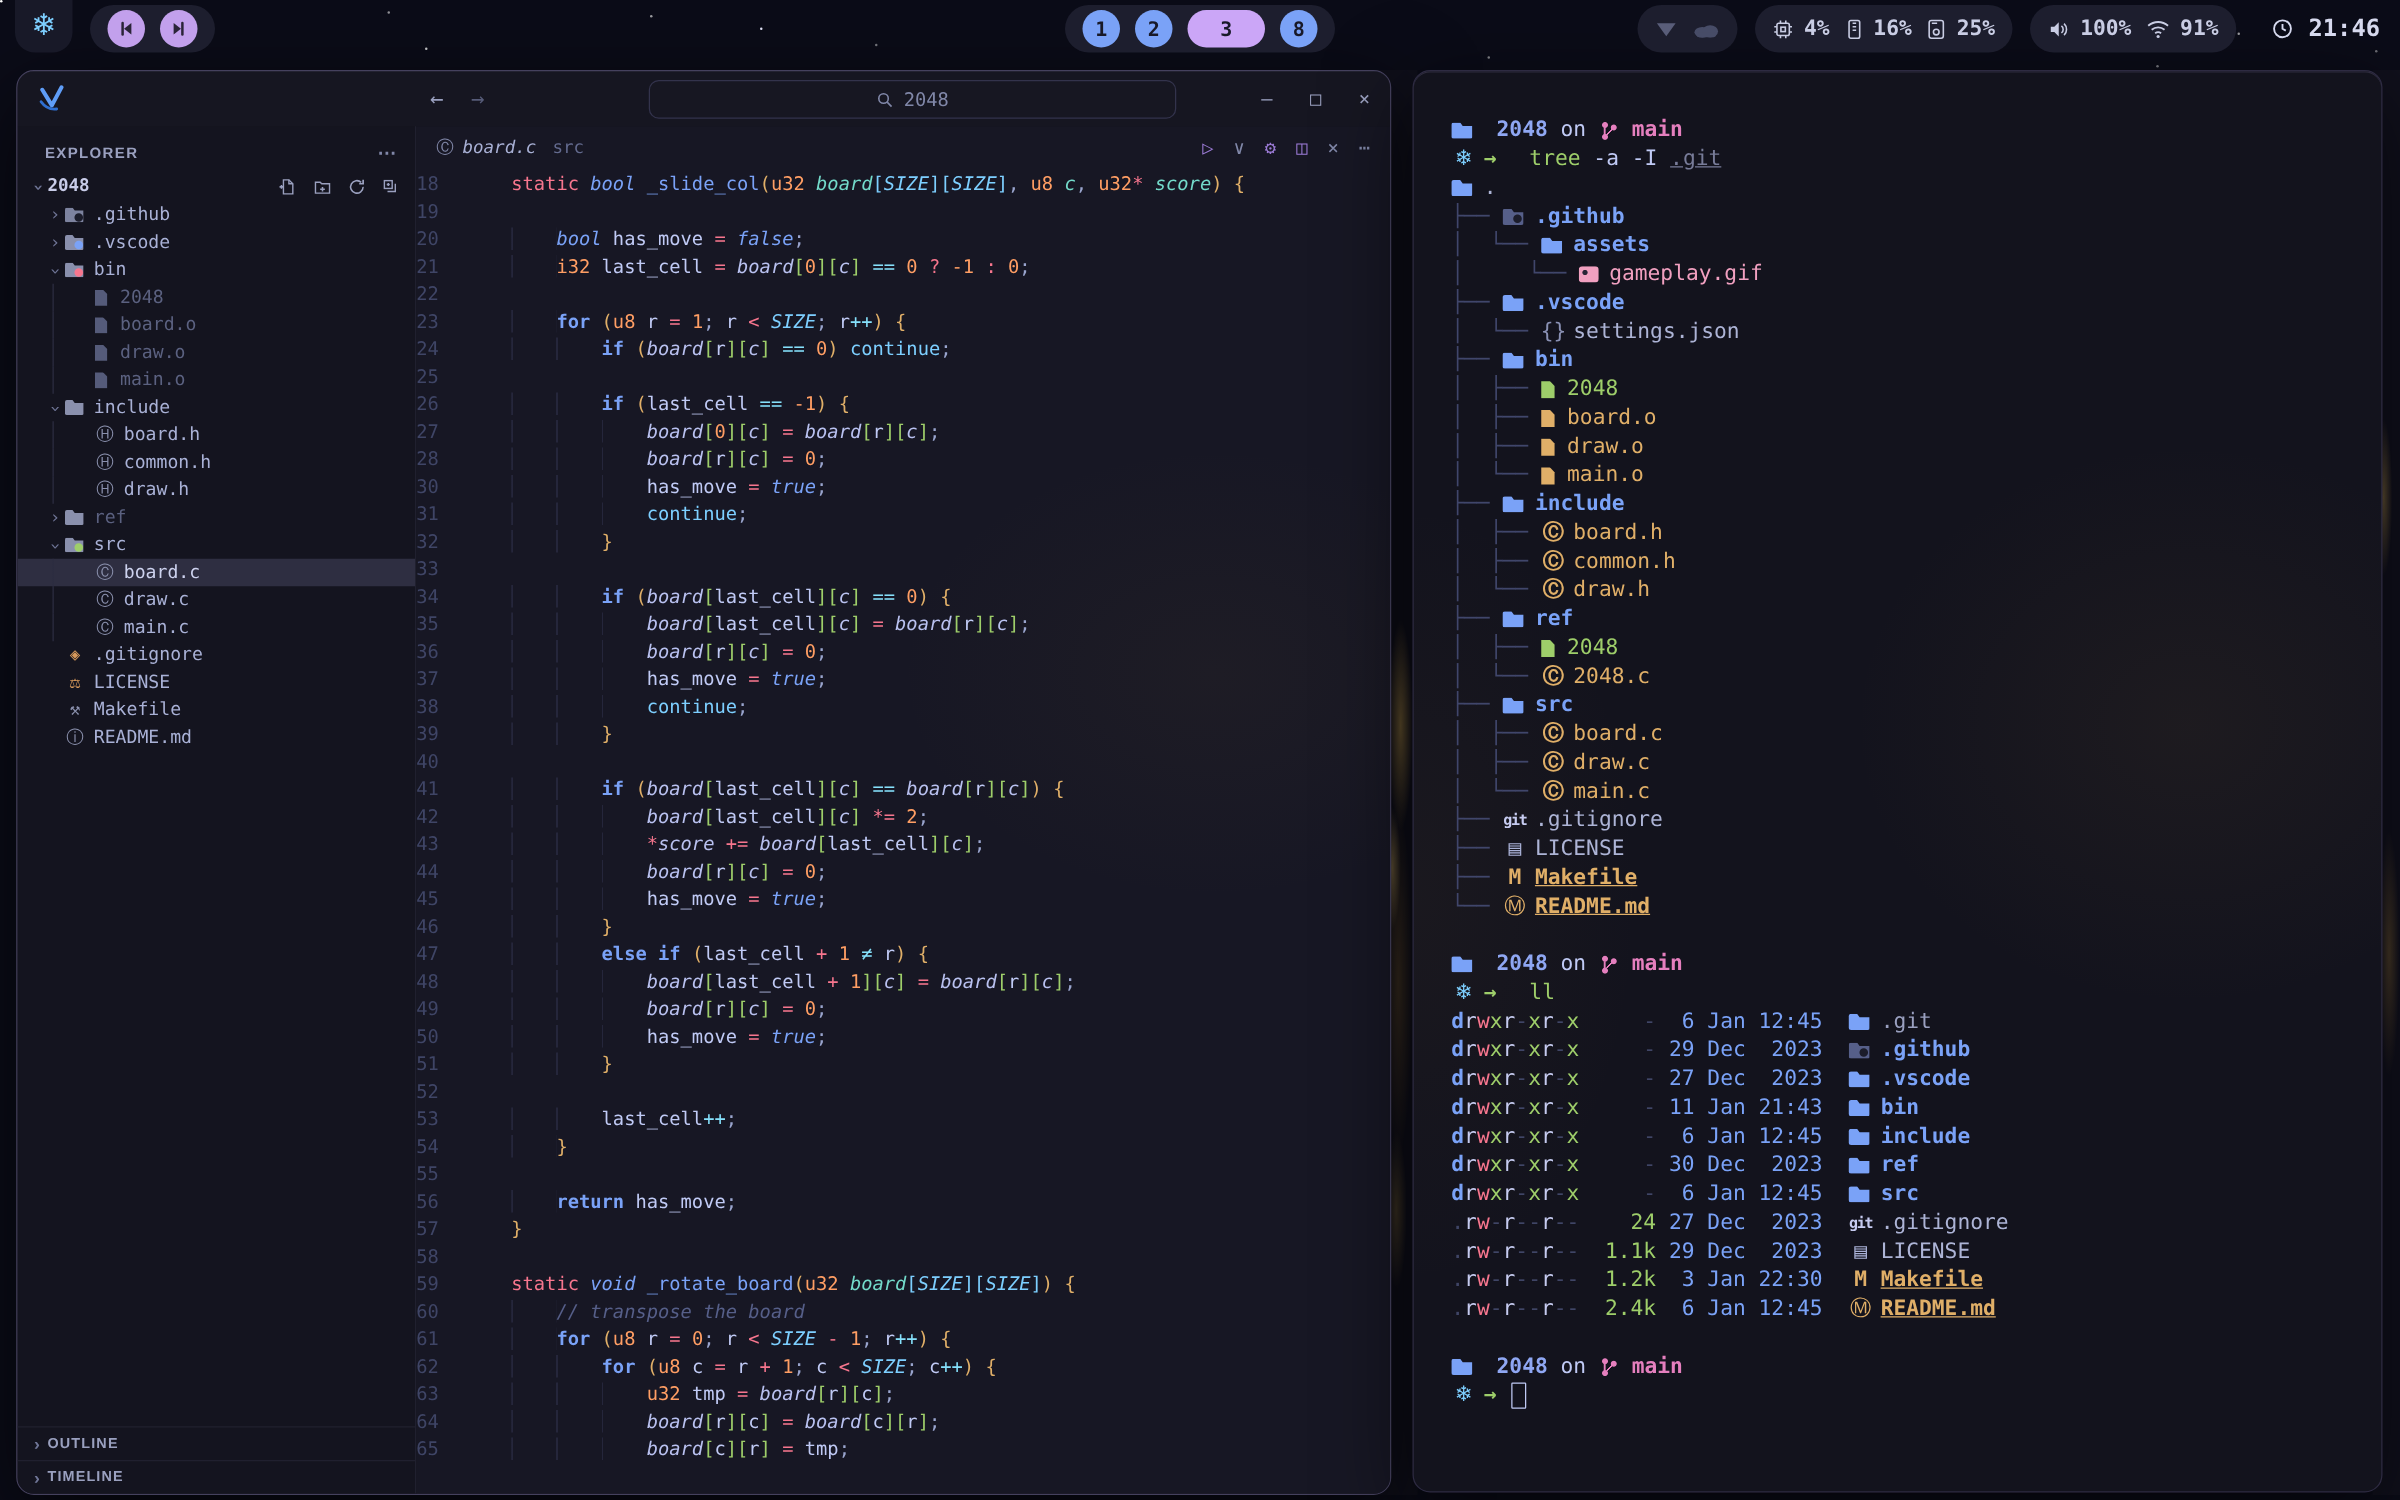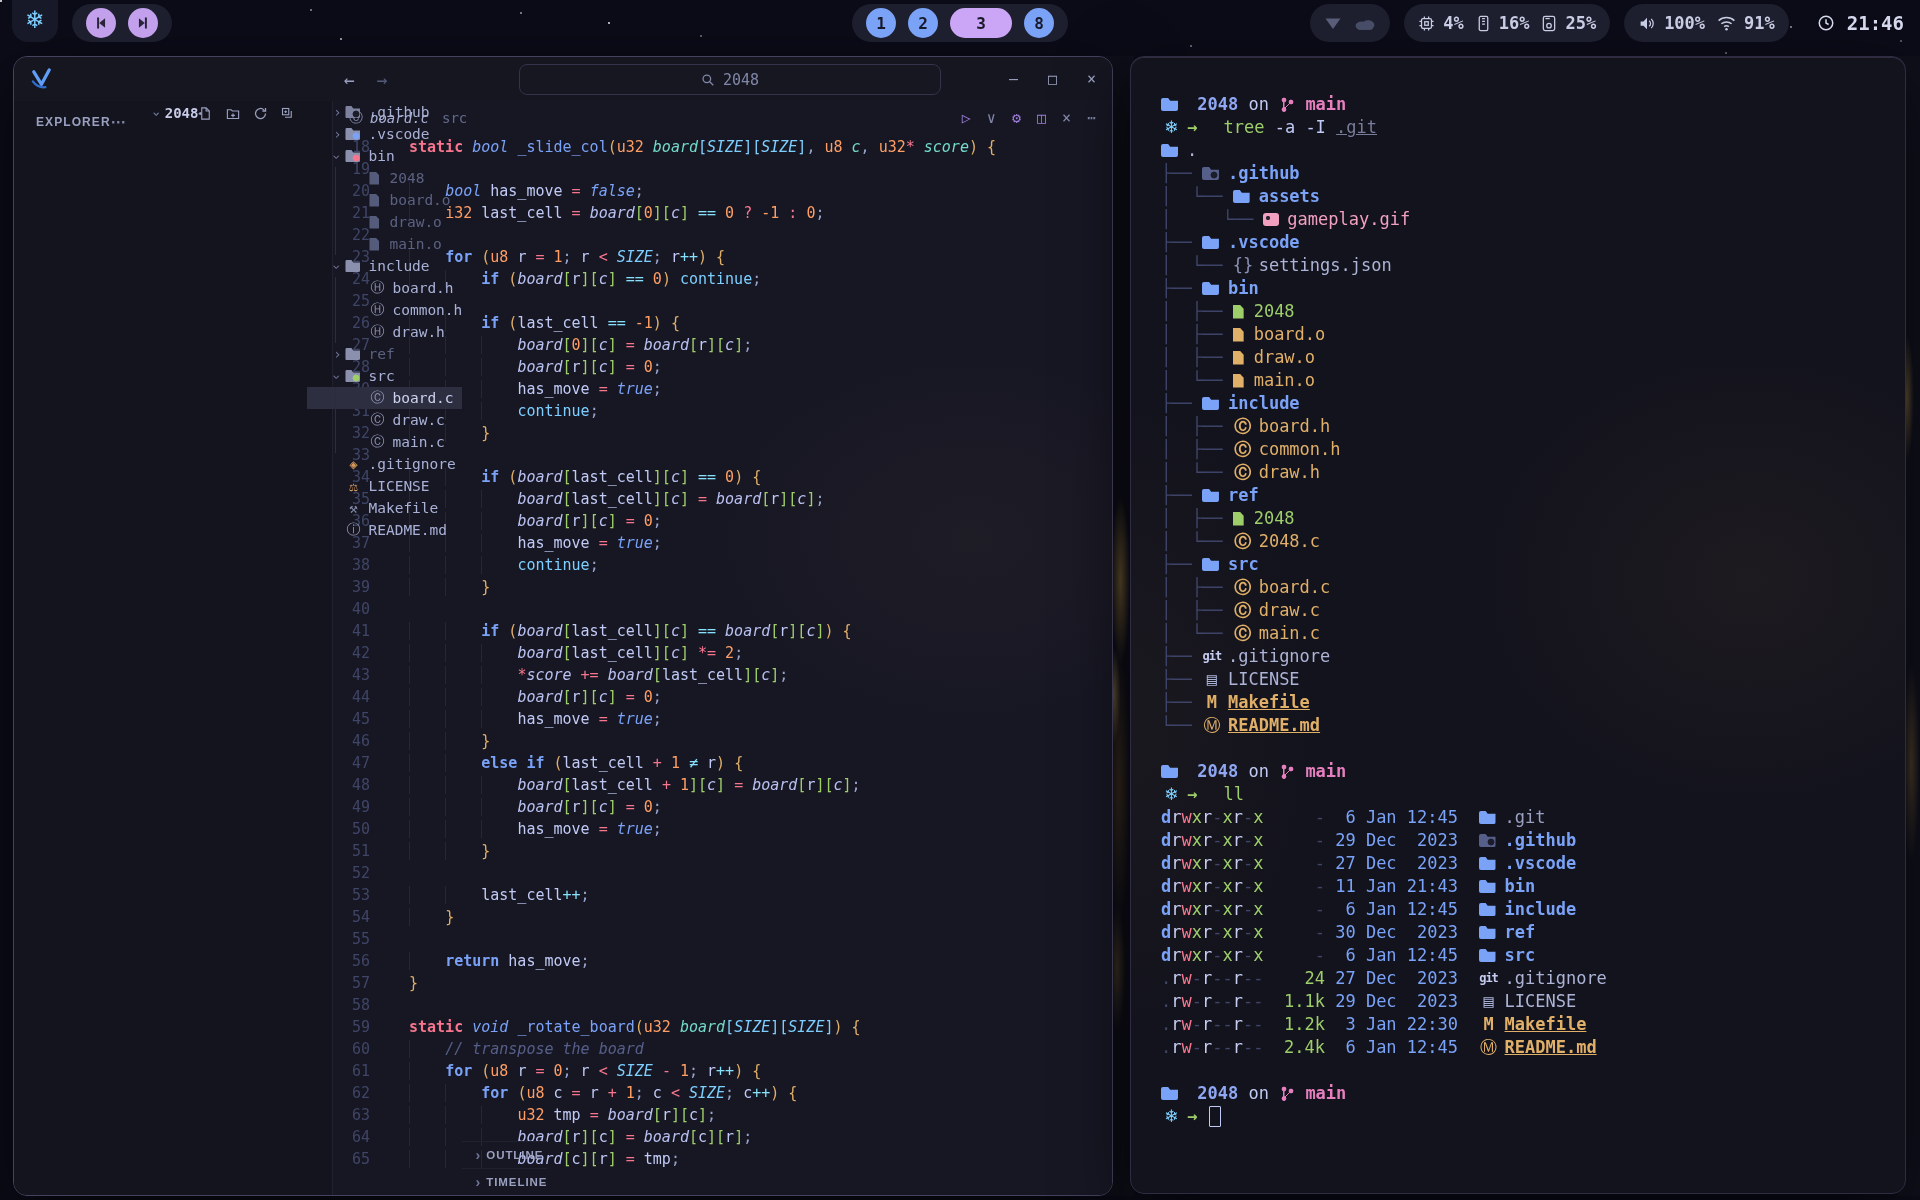--- a/index.html
+++ b/index.html
@@ -46,21 +46,21 @@
   .vswin{position:absolute;left:13px;top:56px;width:1098px;height:1138px;border-radius:14px;z-index:1;
     background:#14141f;border:1px solid #45415e;overflow:hidden;display:flex;flex-direction:column;
     box-shadow:0 20px 70px rgba(0,0,0,.65), inset 0 1px 0 rgba(196,186,232,.30);}
   .tbar{height:44px;flex:none;display:flex;align-items:center;padding:0 16px;background:#161621;position:relative;}
   .navarrows{position:absolute;left:330px;display:flex;gap:22px;color:#9aa0bf;font-size:18px;}
   .navarrows .fwd{color:#565b78;}
   .searchbox{position:absolute;left:50%;top:7px;transform:translateX(-44px);width:420px;height:29px;border:1px solid #33334c;
     border-radius:8px;display:flex;align-items:center;justify-content:center;gap:8px;color:#8087a8;font-size:15px;background:#171722;}
   .winctl{margin-left:auto;display:flex;gap:30px;color:#9aa0bf;font-size:15px;align-items:center;}
   .vsmain{flex:1;display:flex;min-height:0;}
-  .sidebar{width:318px;flex:none;background:#14141f;border-right:1px solid #20202f;display:flex;flex-direction:row;position:relative;}
+  .sidebar{width:318px;flex:none;background:#14141f;border-right:1px solid #20202f;display:flex;flex-direction:column;position:relative;}
   .exhead{height:30px;display:flex;align-items:center;padding:6px 14px 0 22px;color:#9aa0bf;
     font-family:"Liberation Sans",sans-serif;font-size:12px;font-weight:700;letter-spacing:.09em;}
   .exhead .more{margin-left:auto;font-size:15px;color:#8087a8;}
   .rootrow{height:24px;display:flex;align-items:center;padding:0 12px 0 8px;color:#c8cce8;font-weight:700;font-size:14px;}
   .rootrow .acts{margin-left:auto;display:flex;gap:12px;align-items:center;}
   .rootrow svg{display:block;}
   .chev{width:16px;flex:none;color:#6f7596;font-size:14px;display:inline-block;text-align:center;}
   .chev.open{transform:rotate(90deg) translateX(1px);}
   .exrow{height:22px;display:flex;align-items:center;font-size:14.5px;color:#a9b1d6;padding-left:22px;}
   .exrow.d2{padding-left:46px;background-image:linear-gradient(#2b2c40,#2b2c40);background-size:1px 22px;
@@ -84,23 +84,23 @@
 
   .editor{flex:1;background:#171724;display:flex;flex-direction:column;min-width:0;
     background-image:radial-gradient(420px 300px at 82% 40%,rgba(120,95,50,.07),transparent 60%);}
   .bcrow{height:33px;flex:none;display:flex;align-items:center;padding:0 16px;color:#a9b1d6;font-size:14px;gap:7px;}
   .bcfile{font-style:italic;}
   .bcsym{color:#636a8e;margin-left:6px;}
   .bcacts{margin-left:auto;display:flex;gap:16px;align-items:center;color:#9d7cd8;font-size:15px;}
   .bcacts .grey{color:#8087a8;}
   .codewrap{flex:1;overflow:hidden;font-size:15px;line-height:22px;padding-top:2px;}
   .cl{display:flex;height:22px;white-space:pre;}
-  .ln{width:56px;flex:none;text-align:center;padding-right:20px;color:#3f4566;}
+  .ln{width:56px;flex:none;text-align:left;padding-right:20px;color:#3f4566;}
   .tk{white-space:pre;}
-  .k{color:#f7768e;font-weight:bold;} .c{color:#7aa2f7;font-weight:600;margin-top:36px;} .n{color:#7dcfff;font-weight:400;}
+  .k{color:#f7768e;} .c{color:#7aa2f7;font-weight:600;margin-top:36px;} .n{color:#7dcfff;font-weight:400;}
   .t{color:#7aa2f7;font-style:italic;} .p{color:#ff9e64;} .f{color:#7aa2f7;}
   .a{color:#73daca;font-style:italic;} .v{color:#c0caf5;} .i{color:#b9c1f0;font-style:italic;}
   .o{color:#f7768e;} .e{color:#86e1fc;} .g{color:#e0af68;} .b{color:#9ece6a;} .B{color:#7dcfff;}
   .s{color:#9aa5ce;} .m{color:#7dcfff;font-style:italic;} .z{color:#565f89;font-style:italic;}
   .w{background-image:repeating-linear-gradient(to right,#25263b 0 1px,transparent 1px 4ch);}
 
   
   .termwin{position:absolute;left:1130px;top:56px;width:776px;height:1138px;border-radius:14px;z-index:1;
     border:1px solid #2e2b42;box-sizing:border-box;padding:36px 26px 18px 30px;overflow:hidden;
     box-shadow:0 20px 70px rgba(0,0,0,.6), inset 0 1px 0 rgba(170,160,210,.18);

